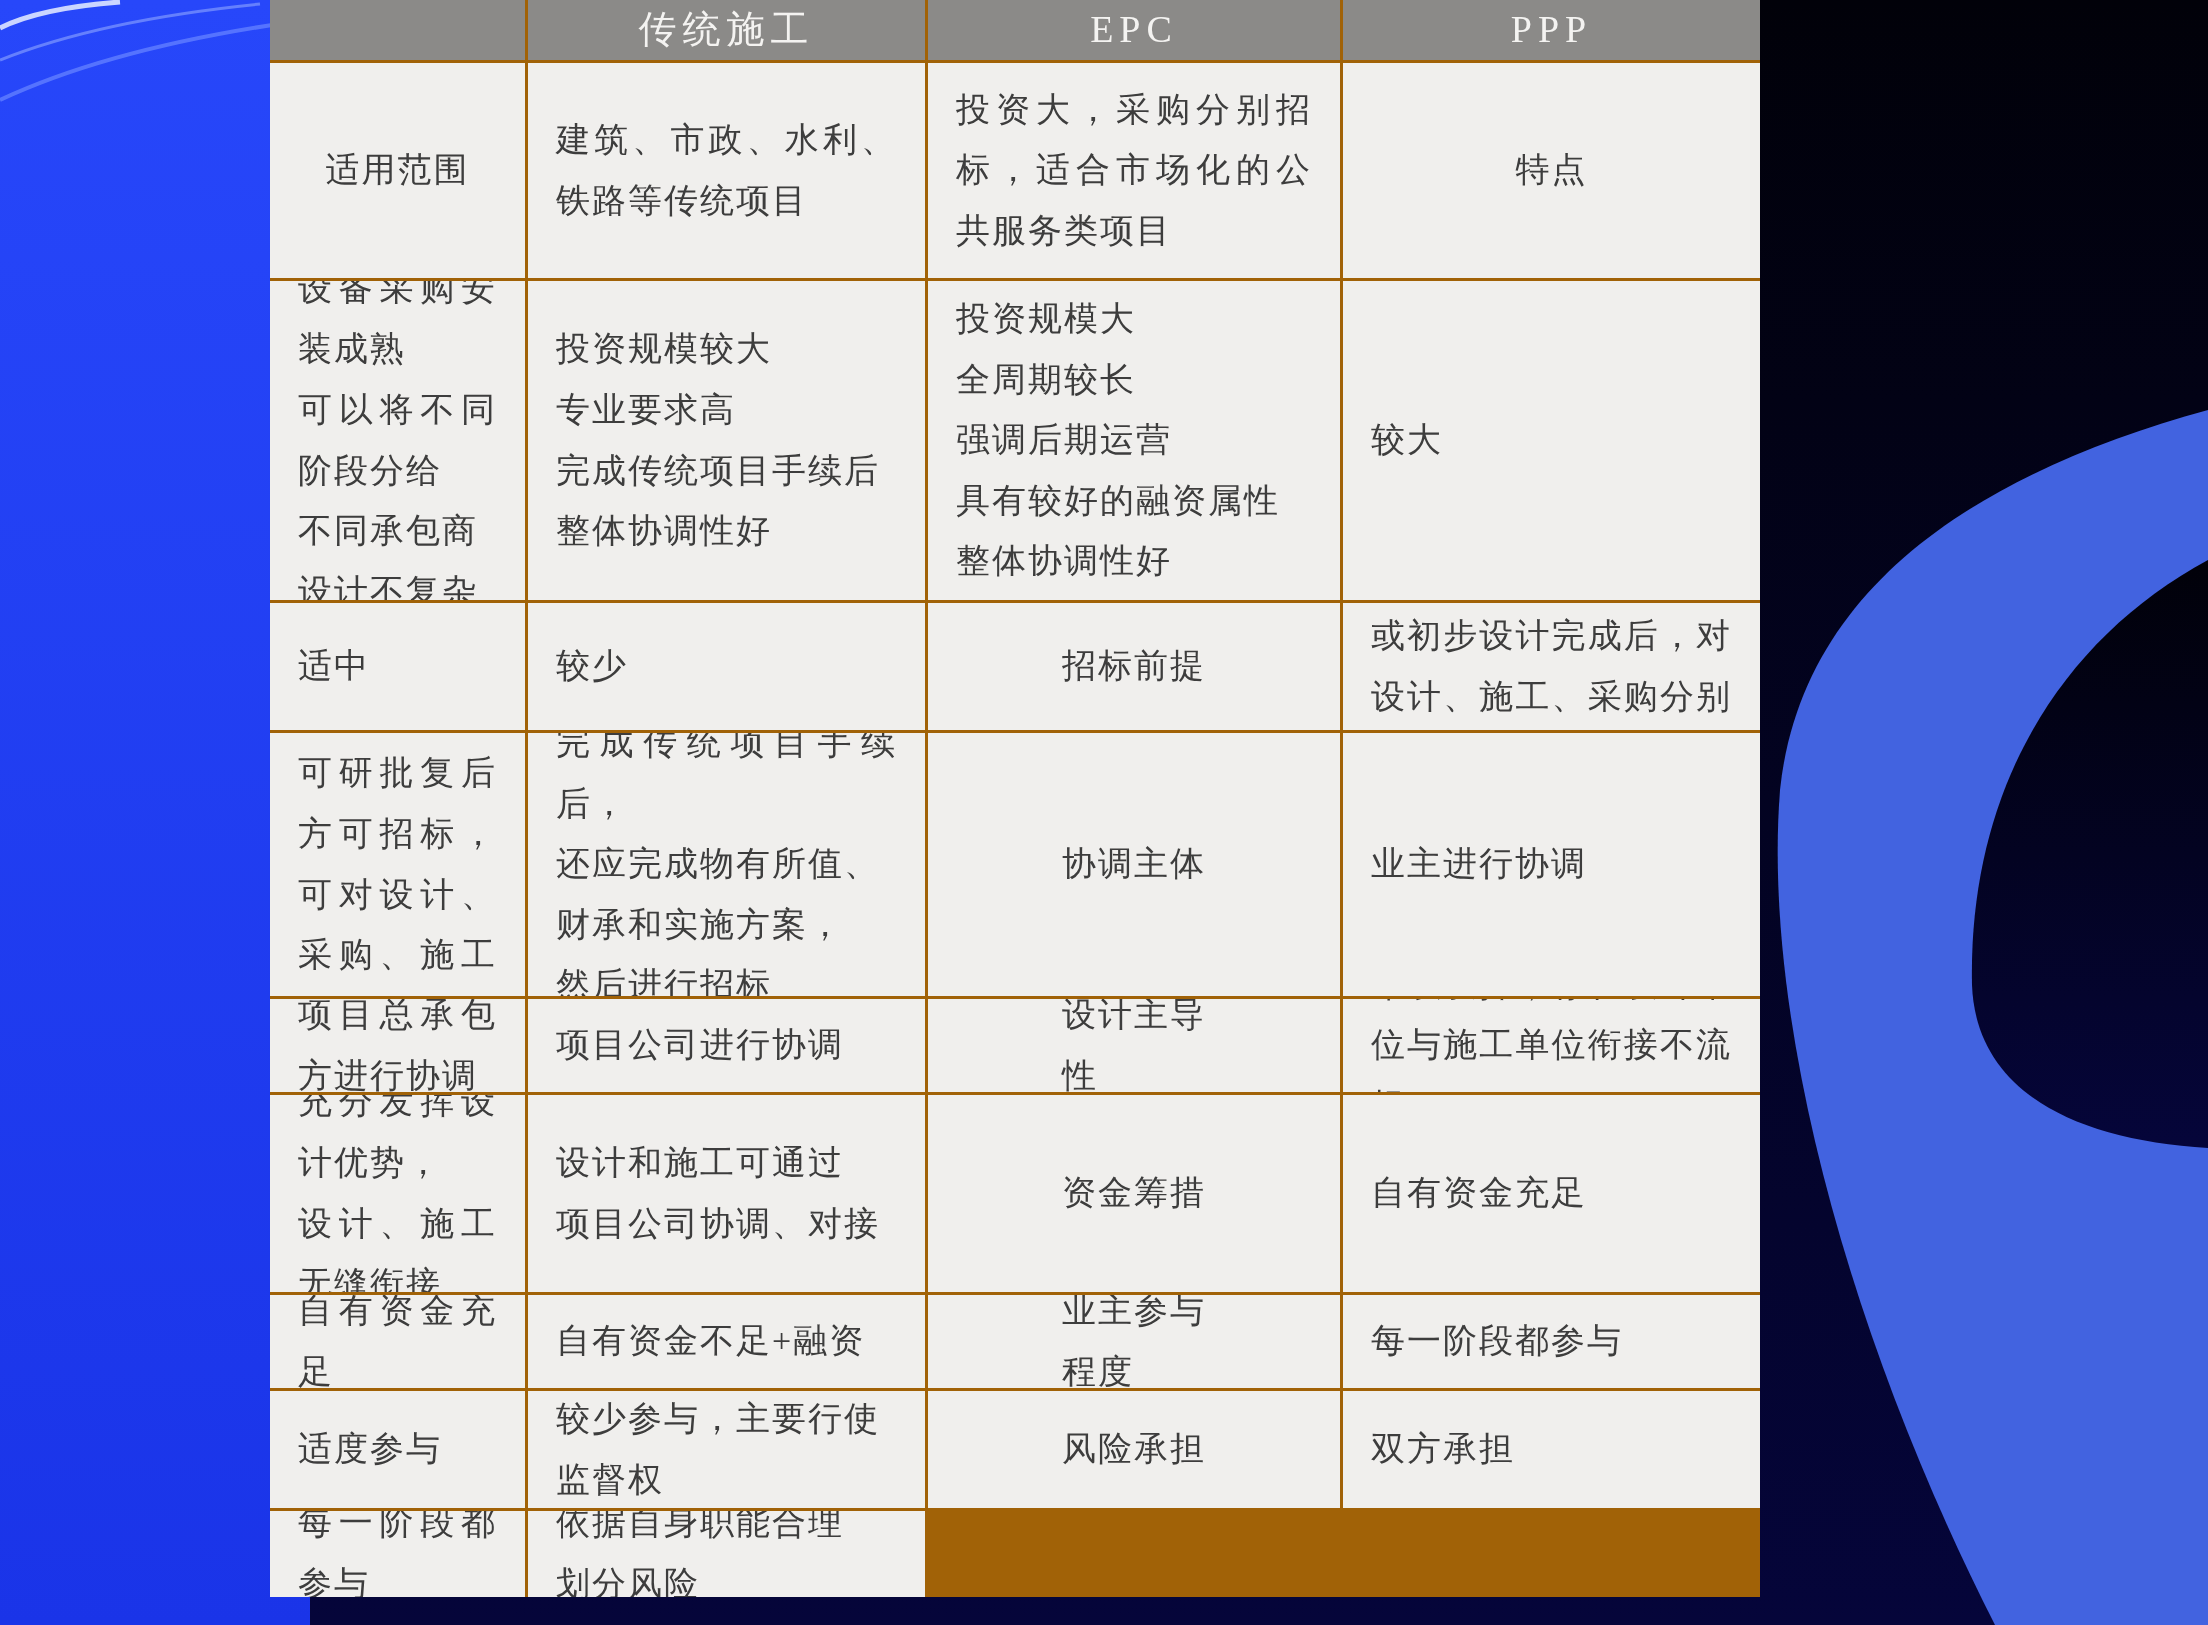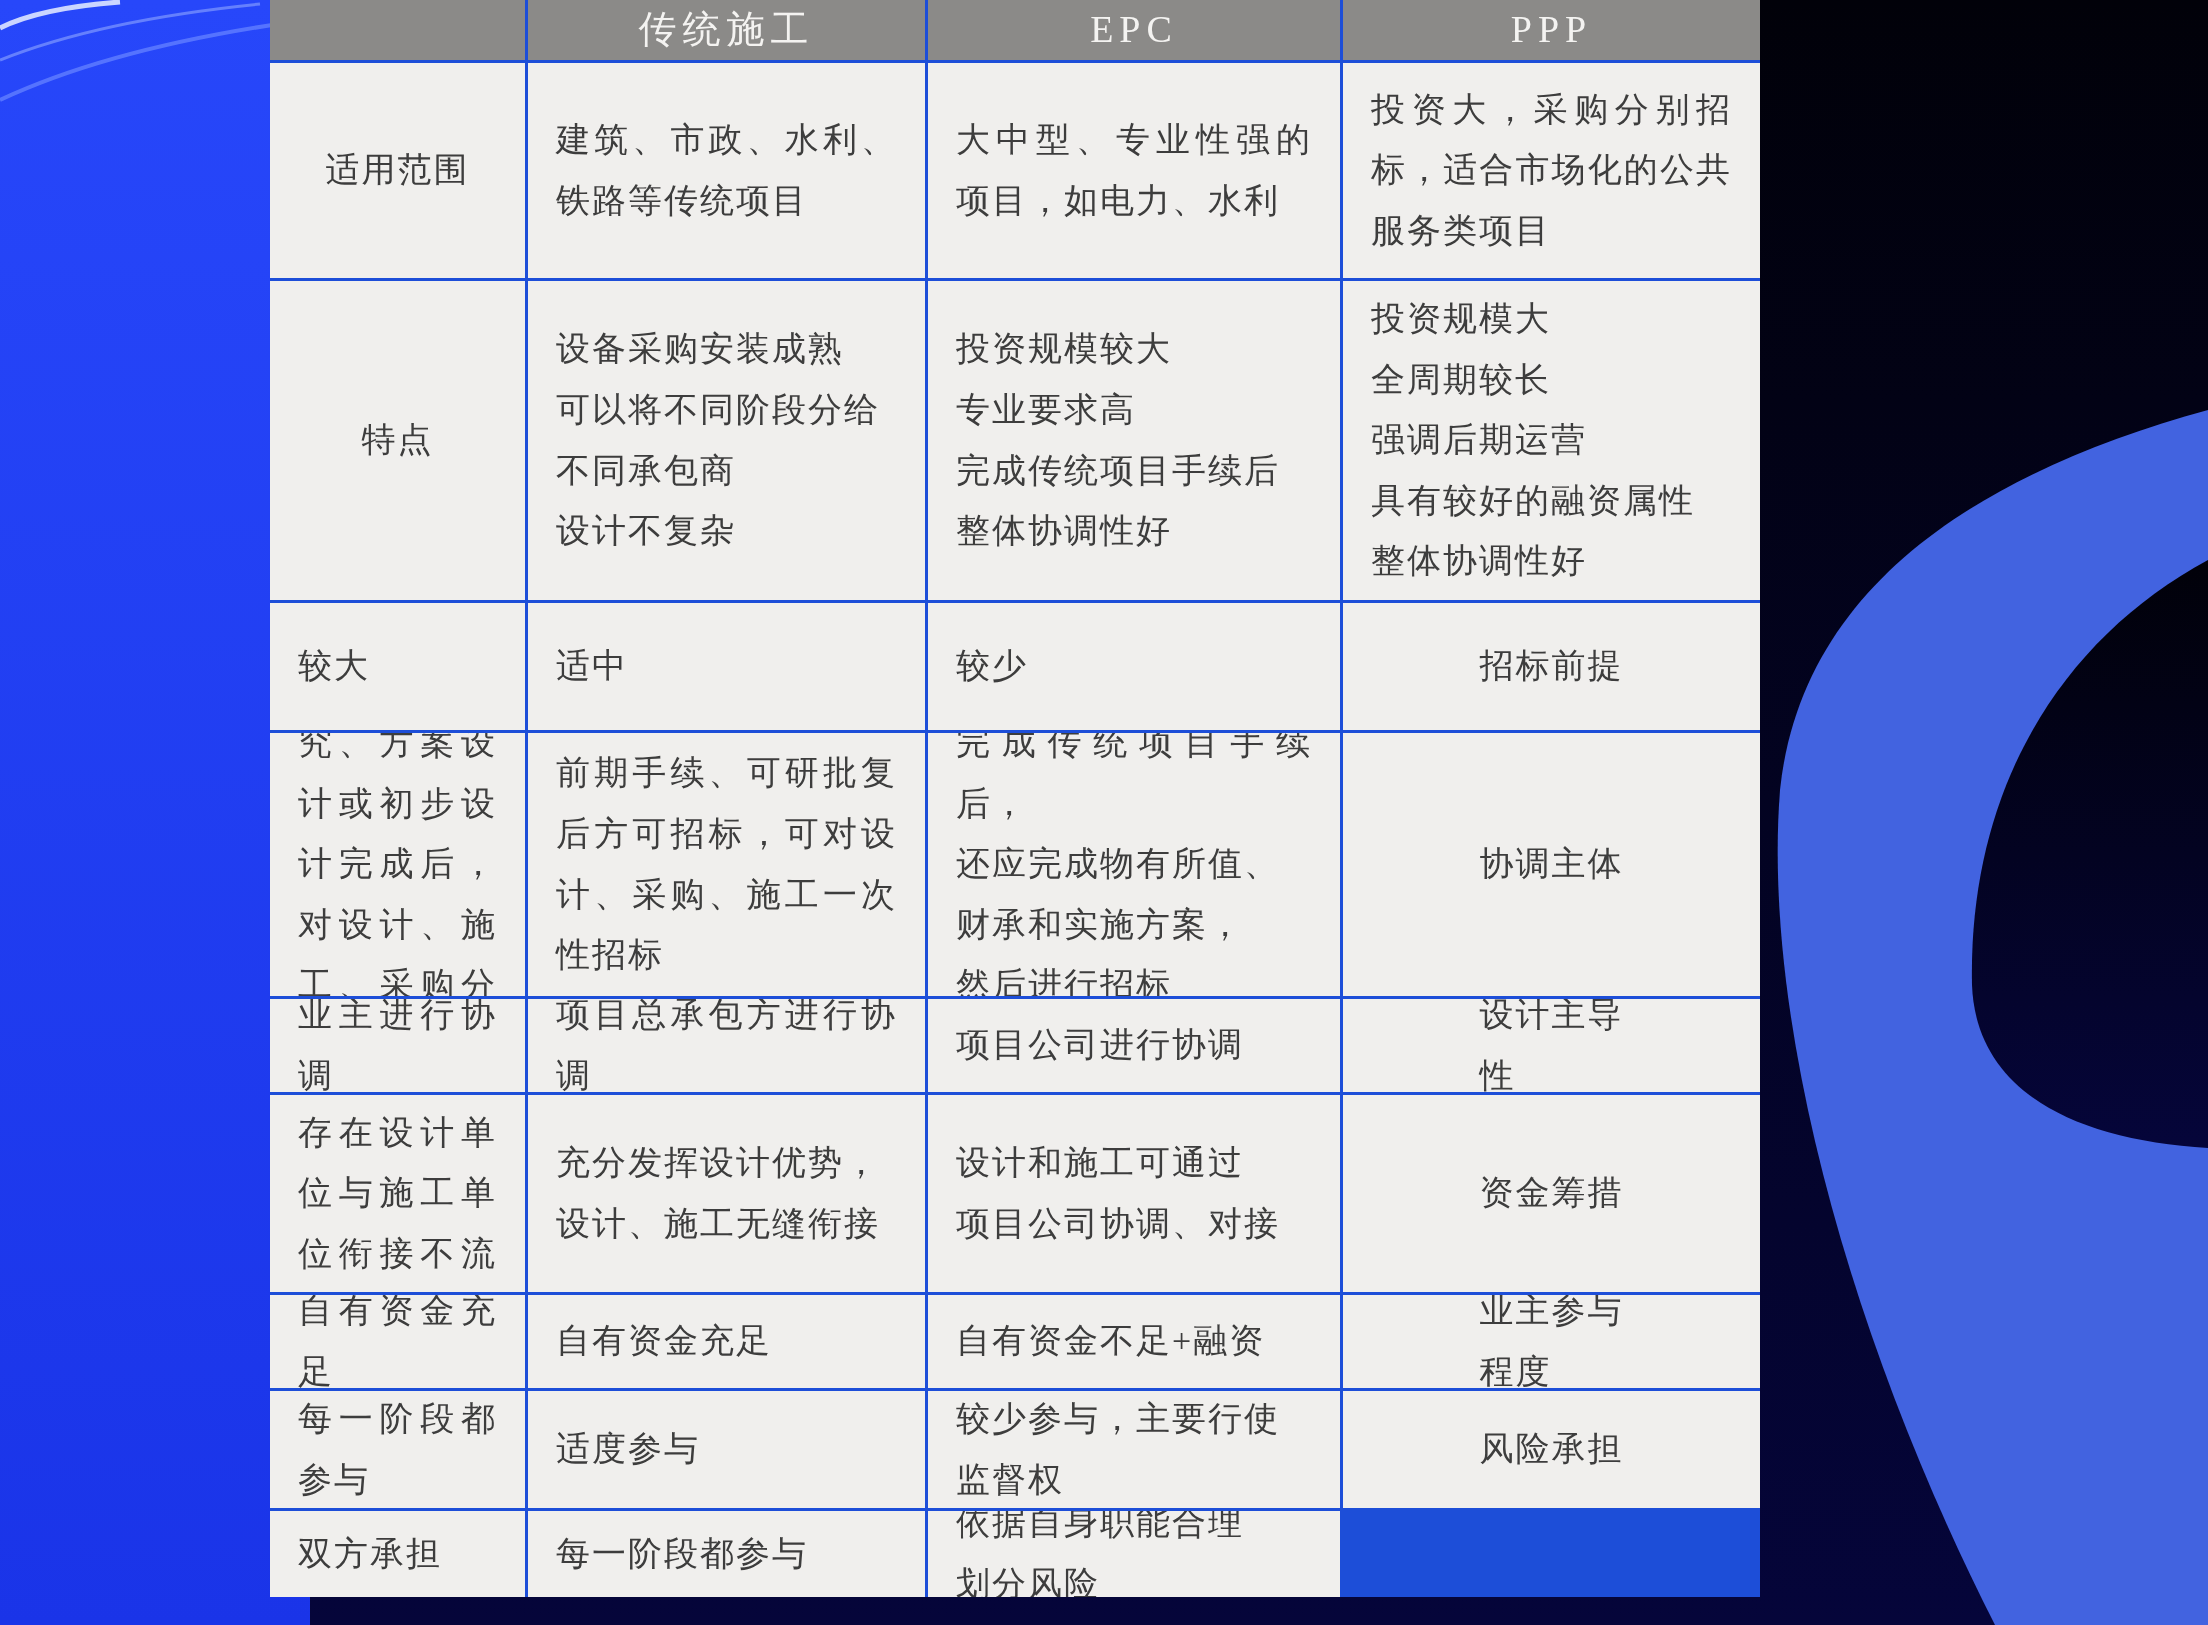--- a/index.html
+++ b/index.html
@@ -10,21 +10,21 @@
   }
   
   #bg{position:absolute;left:0;top:0;width:2208px;height:1625px;z-index:0;}
   
   .slide-table{
     position:absolute;left:270px;top:0;width:1490px;height:1597px;z-index:2;
     display:grid;
     grid-template-columns:255px 397px 412px 1fr;
     grid-template-rows:60px 215px 319px 127px 263px 93px 197px 93px 117px auto;
     gap:3px;
-    background:#1d4ed8;
+    background:#a16207;
   }
   .cell{
     background:#f0efed;
     color:#3d3d3d;
     font-size:34px;
     line-height:1.78;
     letter-spacing:2px;
     display:flex;align-items:center;
     overflow:hidden;
   }
@@ -86,23 +86,20 @@
   <div class="cell head"></div>
   <div class="cell head">传统施工</div>
   <div class="cell head">EPC</div>
   <div class="cell head">PPP</div>
 
   <div class="cell label">适用范围</div>
   <div class="cell body">
       <span>建筑、市政、水利、铁路等传统项目</span>
     </div>
   <div class="cell body">
-      <span>大中型、专业性强的项目，如电力、水利</span>
-    </div>
-  <div class="cell body">
       <span>投资大，采购分别招标，适合市场化的公共服务类项目</span>
     </div>
 
   <div class="cell label">特点</div>
   <div class="cell body">
       <span>设备采购安装成熟
 可以将不同阶段分给
 不同承包商
 设计不复杂</span>
     </div>

